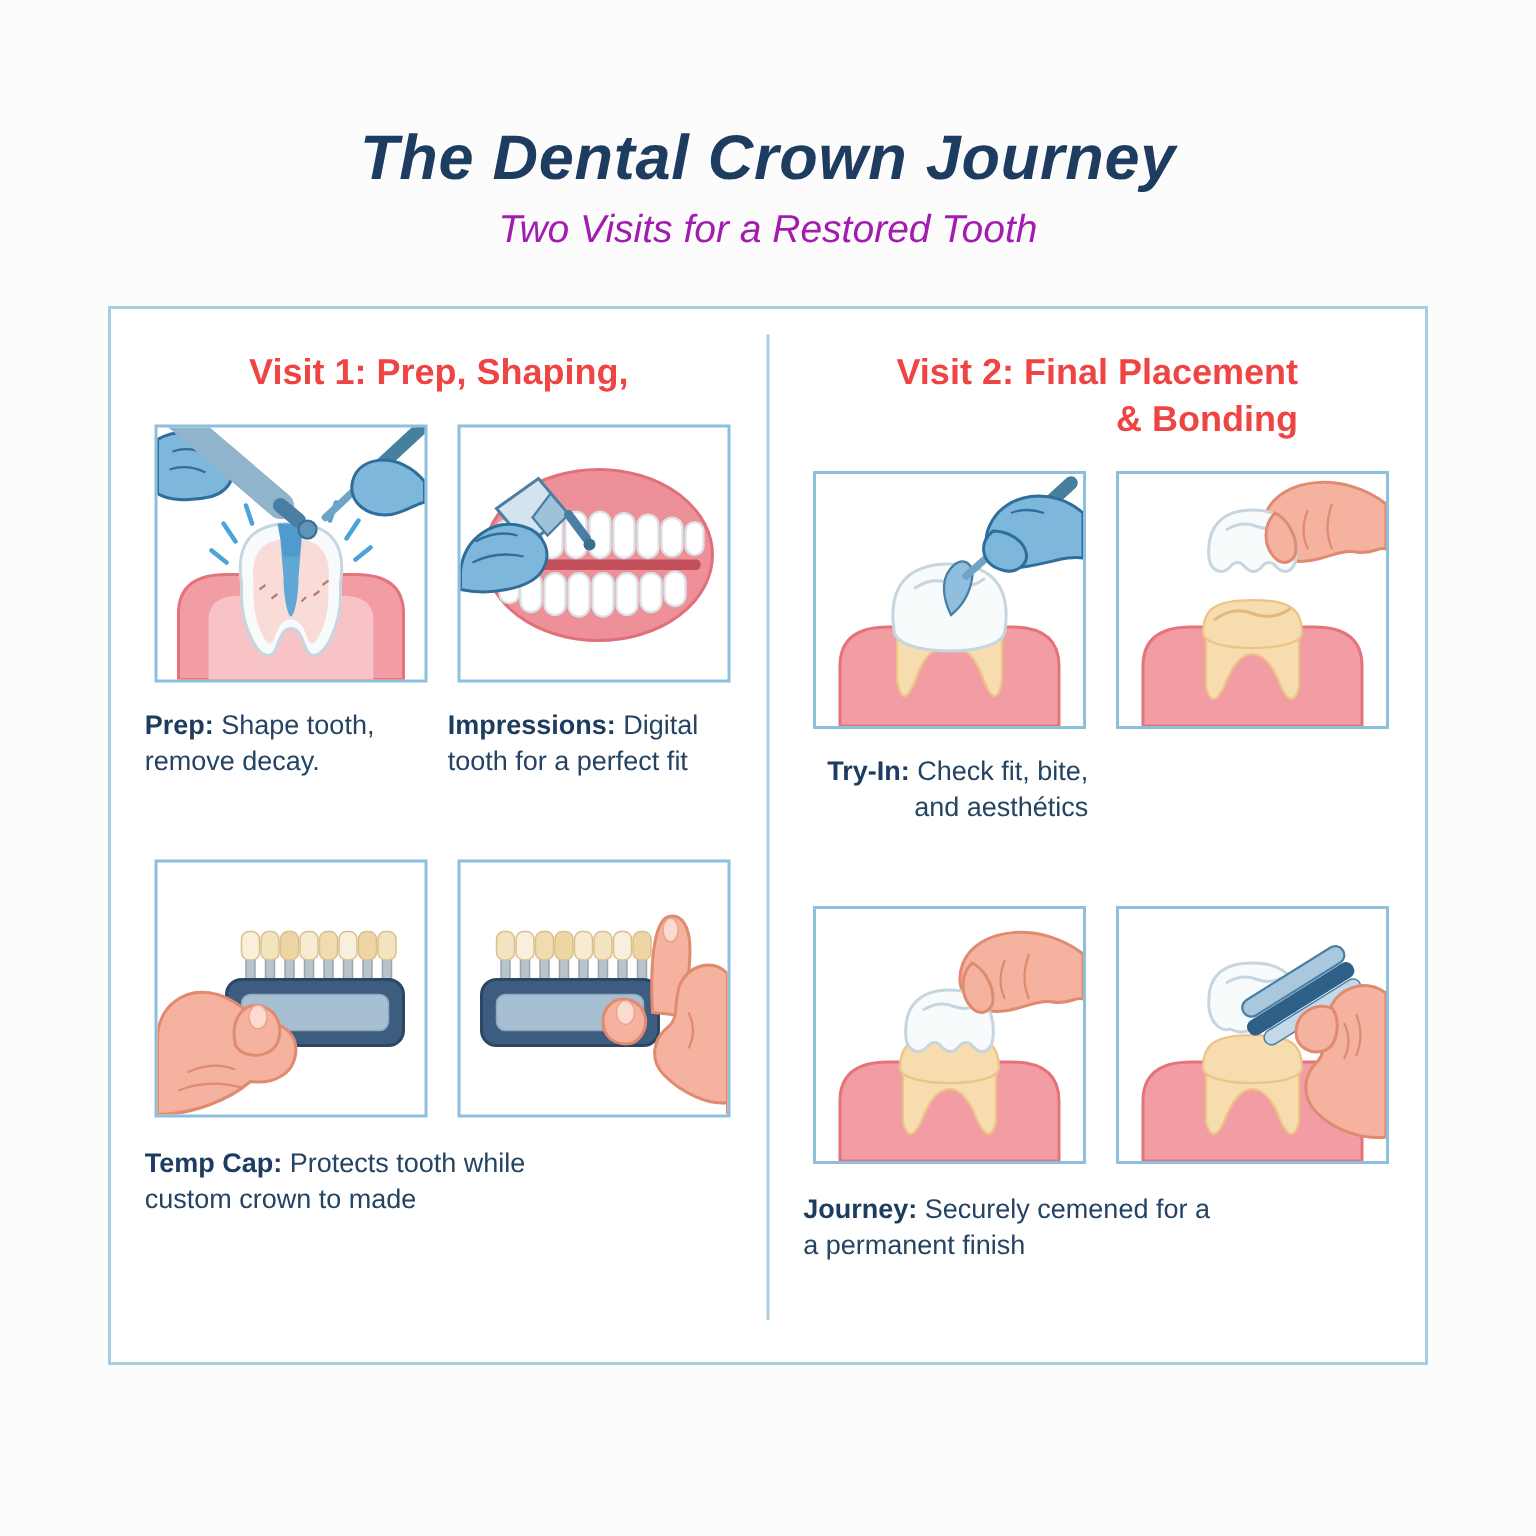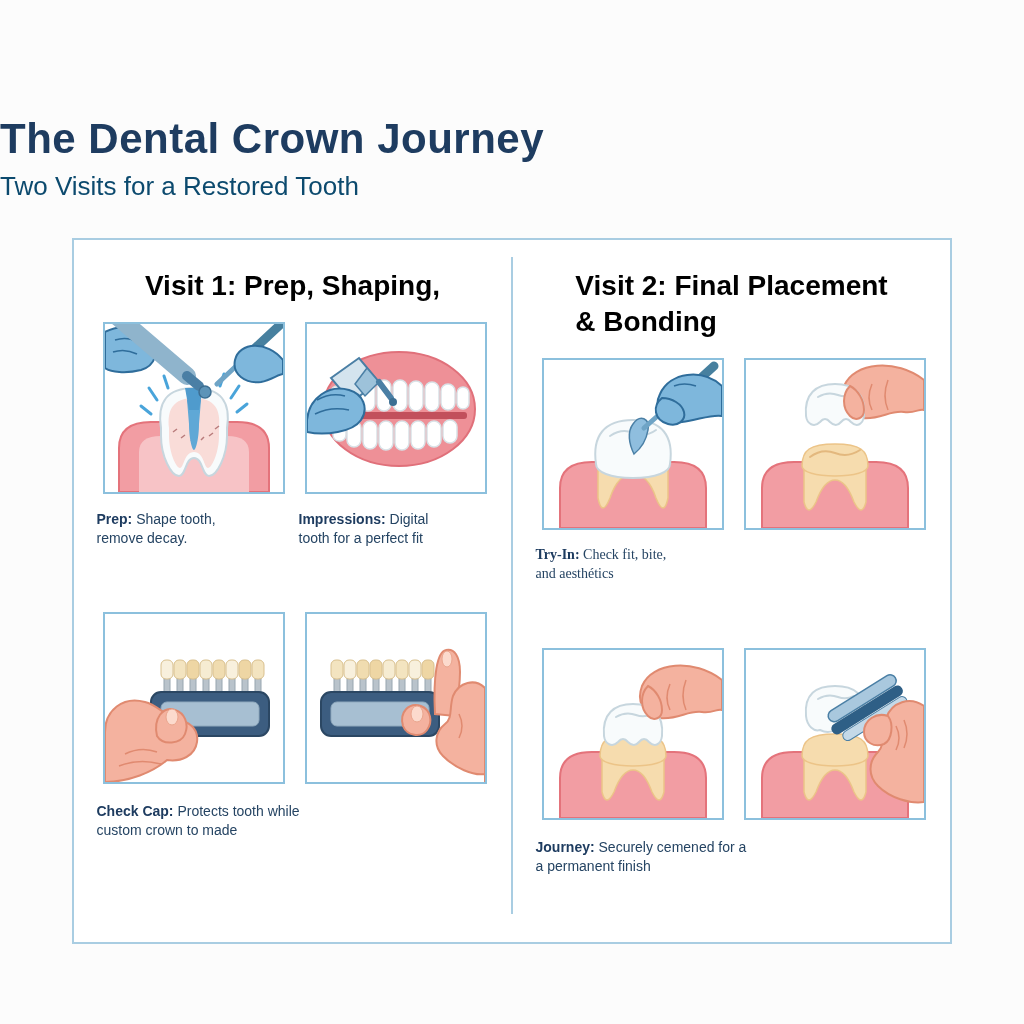--- a/index.html
+++ b/index.html
@@ -6,63 +6,63 @@
   body{
     width:1024px;height:1024px;
     background:#fcfcfc;
     font-family:"Liberation Sans", sans-serif;
     color:#254463;
     overflow:hidden;
   }
   .page{width:1024px;height:1024px;position:relative;}
 
   
-  .header{padding-top:116px;}
+  .header{padding-top:82px;text-align:center;font-style:italic;}
   .title{
     margin:0;font-size:42px;font-weight:800;letter-spacing:.5px;
     color:#1e3c60;line-height:1.1;
   }
   .subtitle{
     margin:10px 0 0 0;font-size:26px;font-weight:500;
-    color:#0c4a6e;line-height:1.15;
+    color:#a21caf;line-height:1.15;
   }
 
   
   .main-box{
     width:876px;height:702px;margin:36px auto 0 auto;
     border:2px solid #a9cde2;background:#ffffff;
     display:flex;flex-direction:row;
   }
   .column{flex:1 1 0;display:flex;flex-direction:column;align-items:center;}
   .divider{width:2px;background:#a9cde2;margin:17px 0 28px 0;}
 
   .col-heading{
-    margin:28px 0 0 0;font-size:28px;font-weight:800;color:#000000;
-    text-align:left;line-height:1.28;
+    margin:28px 0 0 0;font-size:24px;font-weight:800;color:#ef4444;
+    text-align:right;line-height:1.28;
   }
 
   .panel-grid{
     display:grid;grid-template-columns:178px 178px;column-gap:24px;
     margin-top:18px;
   }
   .panel{
     width:178px;height:168px;border:2px solid #8cc0dd;background:#ffffff;
     box-sizing:content-box;
   }
   .panel svg{display:block;width:178px;height:168px;}
 
   .caption-grid{
     display:grid;grid-template-columns:190px 190px;column-gap:12px;
     width:392px;margin-top:16px;min-height:66px;
   }
   .caption{
-    margin:0;font-size:14px;line-height:1.35;color:#254463;white-space:pre;
+    margin:0;font-size:18px;line-height:1.35;color:#254463;white-space:pre;
   }
   .caption strong{font-weight:700;color:#1e3c60;}
-  .caption.center{text-align:left;font-family:Liberation Serif, serif;}
+  .caption.center{text-align:right;}
   .caption-wide{width:392px;margin-top:18px;}
   .row2-grid{margin-top:36px;}
 
   
   .st-gum{fill:#f29da3;stroke:#e4737b;stroke-width:2;}
   .st-gumlight{fill:#f7c3c6;stroke:none;}
   .st-root{fill:#f6dcae;stroke:#ecc488;stroke-width:1.5;}
   .st-tooth{fill:#f8fbfc;stroke:#c7d6de;stroke-width:2;}
   .st-toothline{fill:none;stroke:#c7d6de;stroke-width:2;stroke-linecap:round;}
   .st-dentin{fill:#f9dcd8;stroke:none;}
@@ -213,21 +213,21 @@
             <path class="st-skin" d="M128,100 C126,62 130,38 139,36 C147,34 153,42 153,58 C153,74 150,90 148,102 Z"></path>
             <ellipse class="st-nail" cx="140" cy="45" rx="5" ry="8"></ellipse>
             <path class="st-skin" d="M178,168 V74 C168,64 152,68 146,82 C142,94 146,104 138,110 C128,118 126,132 136,142 C148,154 166,162 178,160 Z"></path>
             <path class="st-skin" d="M96,112 C92,98 102,88 114,92 C124,96 126,108 120,116 C114,124 100,122 96,112 Z"></path>
             <ellipse class="st-nail" cx="110" cy="100" rx="6" ry="8"></ellipse>
             <path class="st-skinline" d="M152,100 Q158,112 152,124"></path>
           </svg>
         </div>
       </div>
 
-      <p class="caption caption-wide"><strong>Check Cap:</strong><span> Protects tooth while
+      <p class="caption caption-wide"><strong>Temp Cap:</strong><span> Protects tooth while
 custom crown to made</span></p>
     </div>
 
     <div class="divider"></div>
 
     <div class="column">
       <h3 class="col-heading">
         <span>Visit 2: Final Placement</span><br>
         <span>&amp; Bonding</span>
       </h3>

